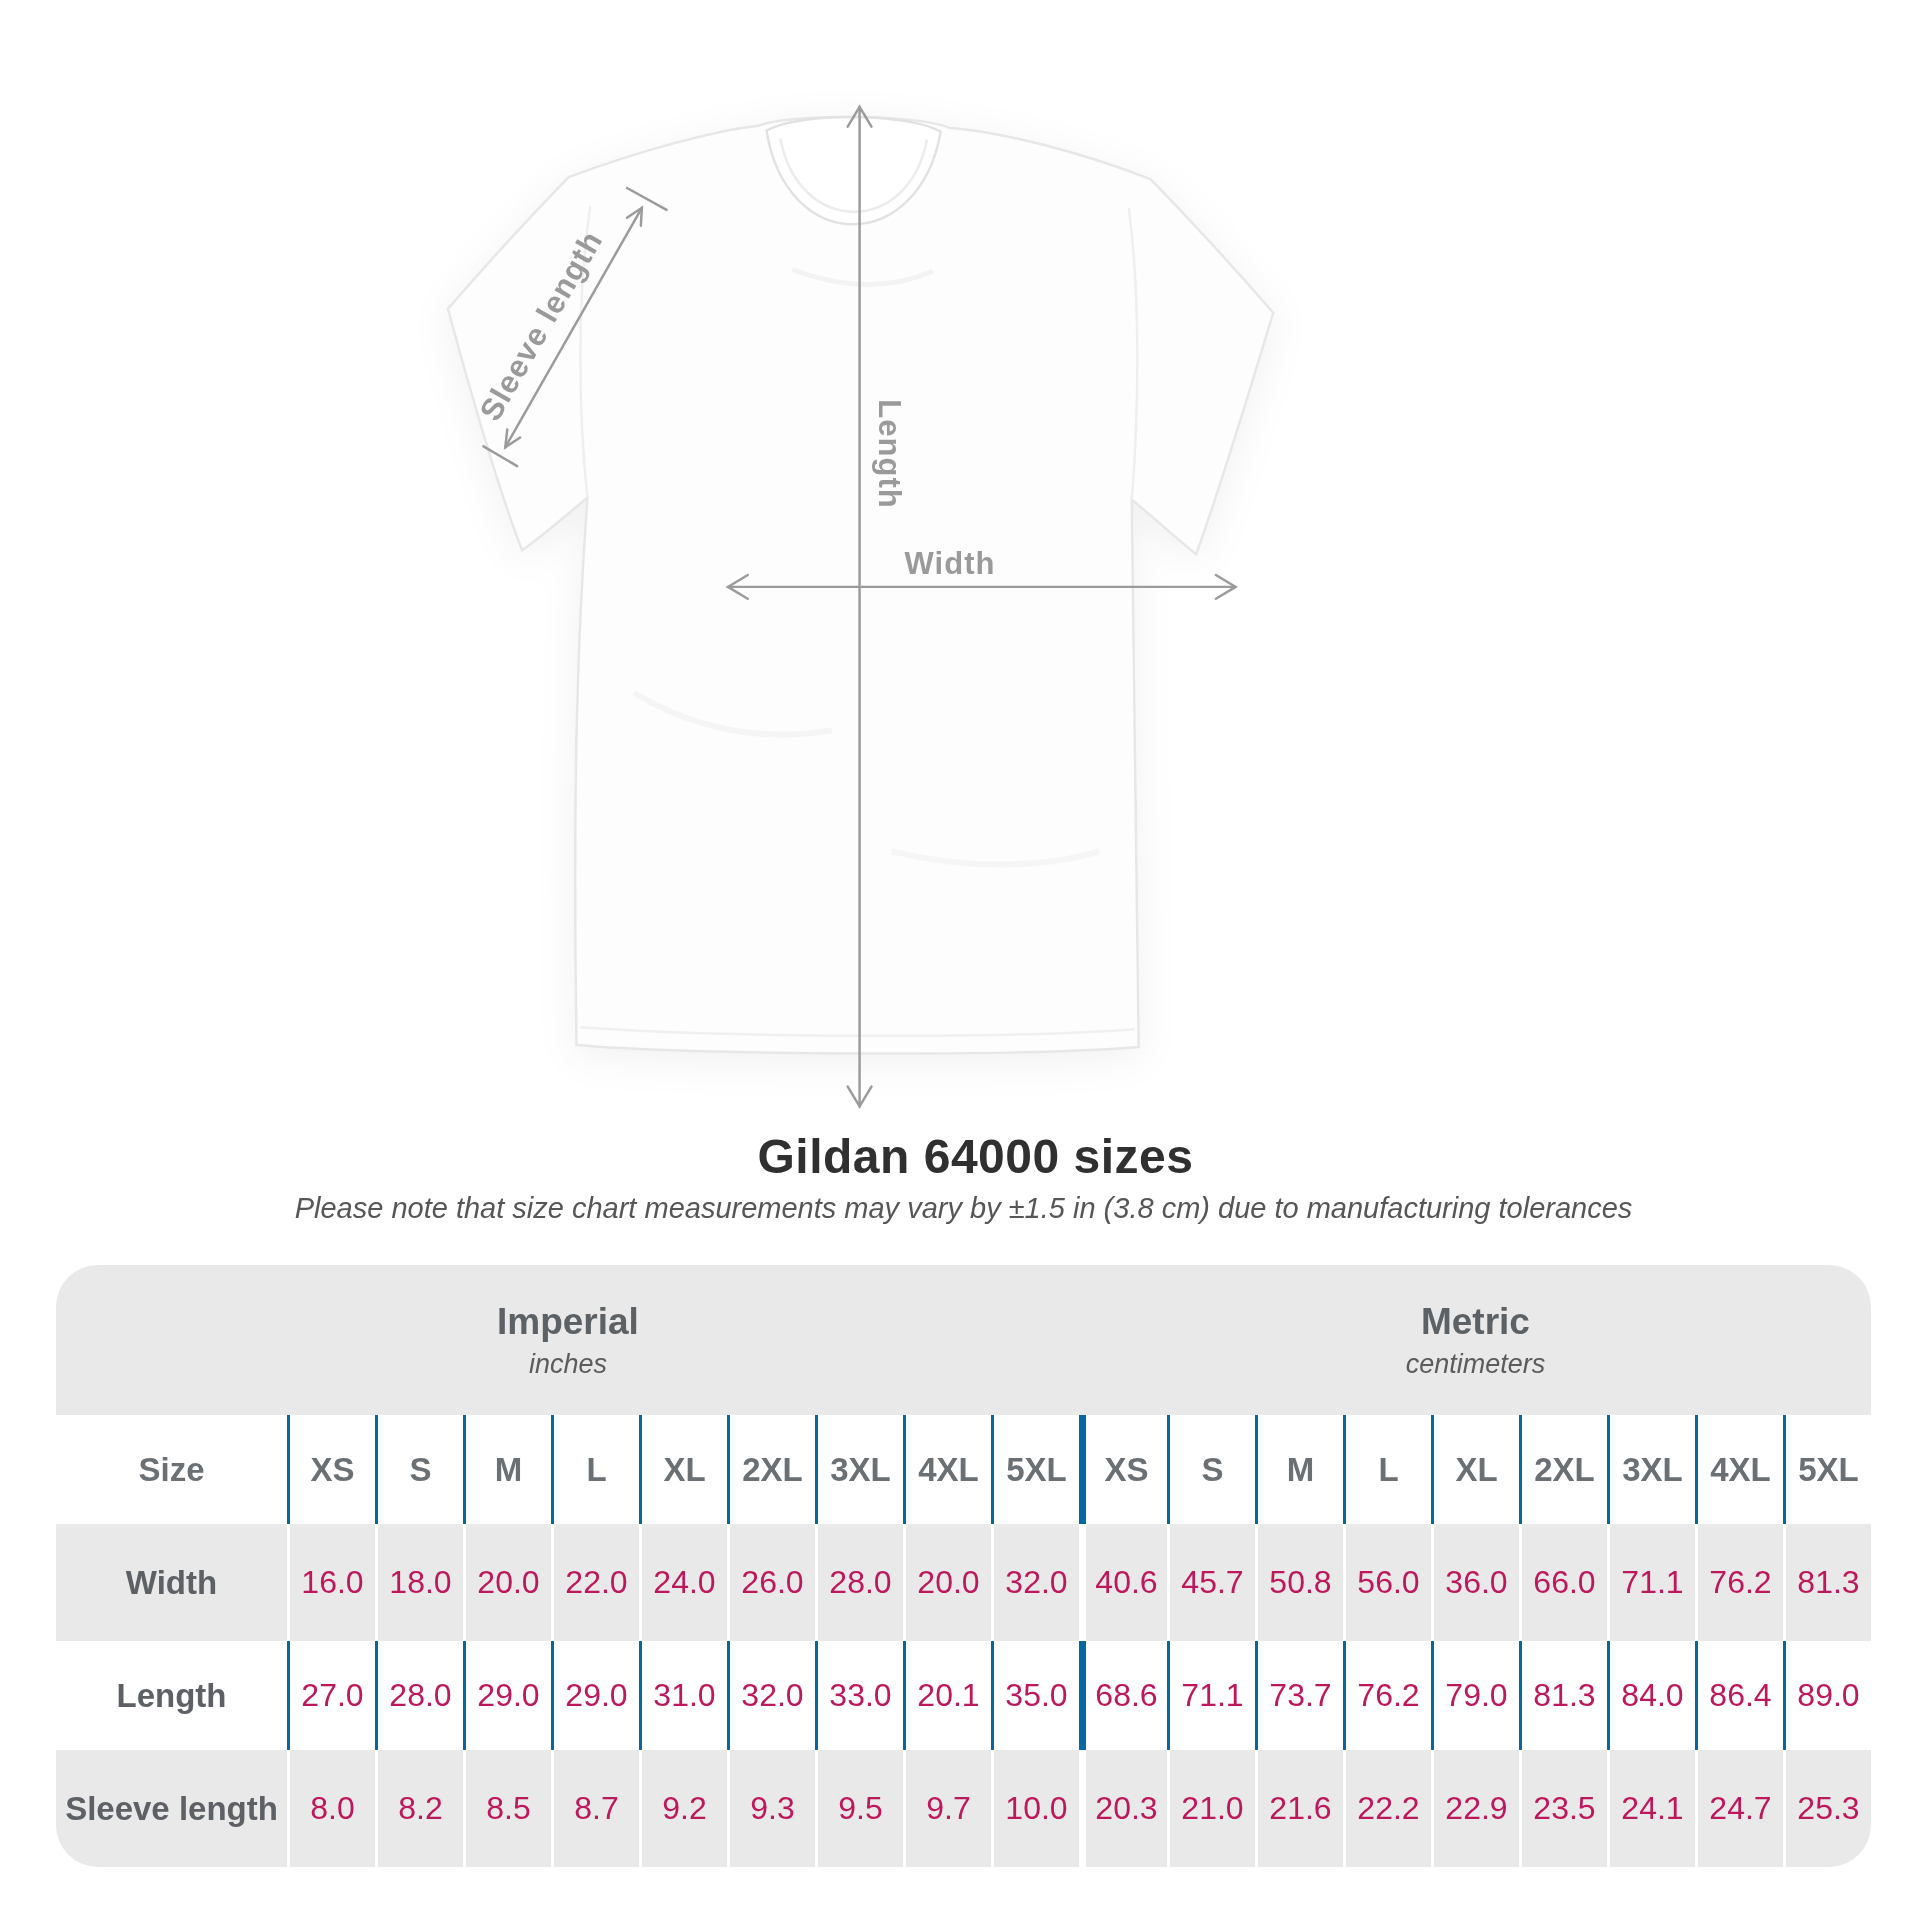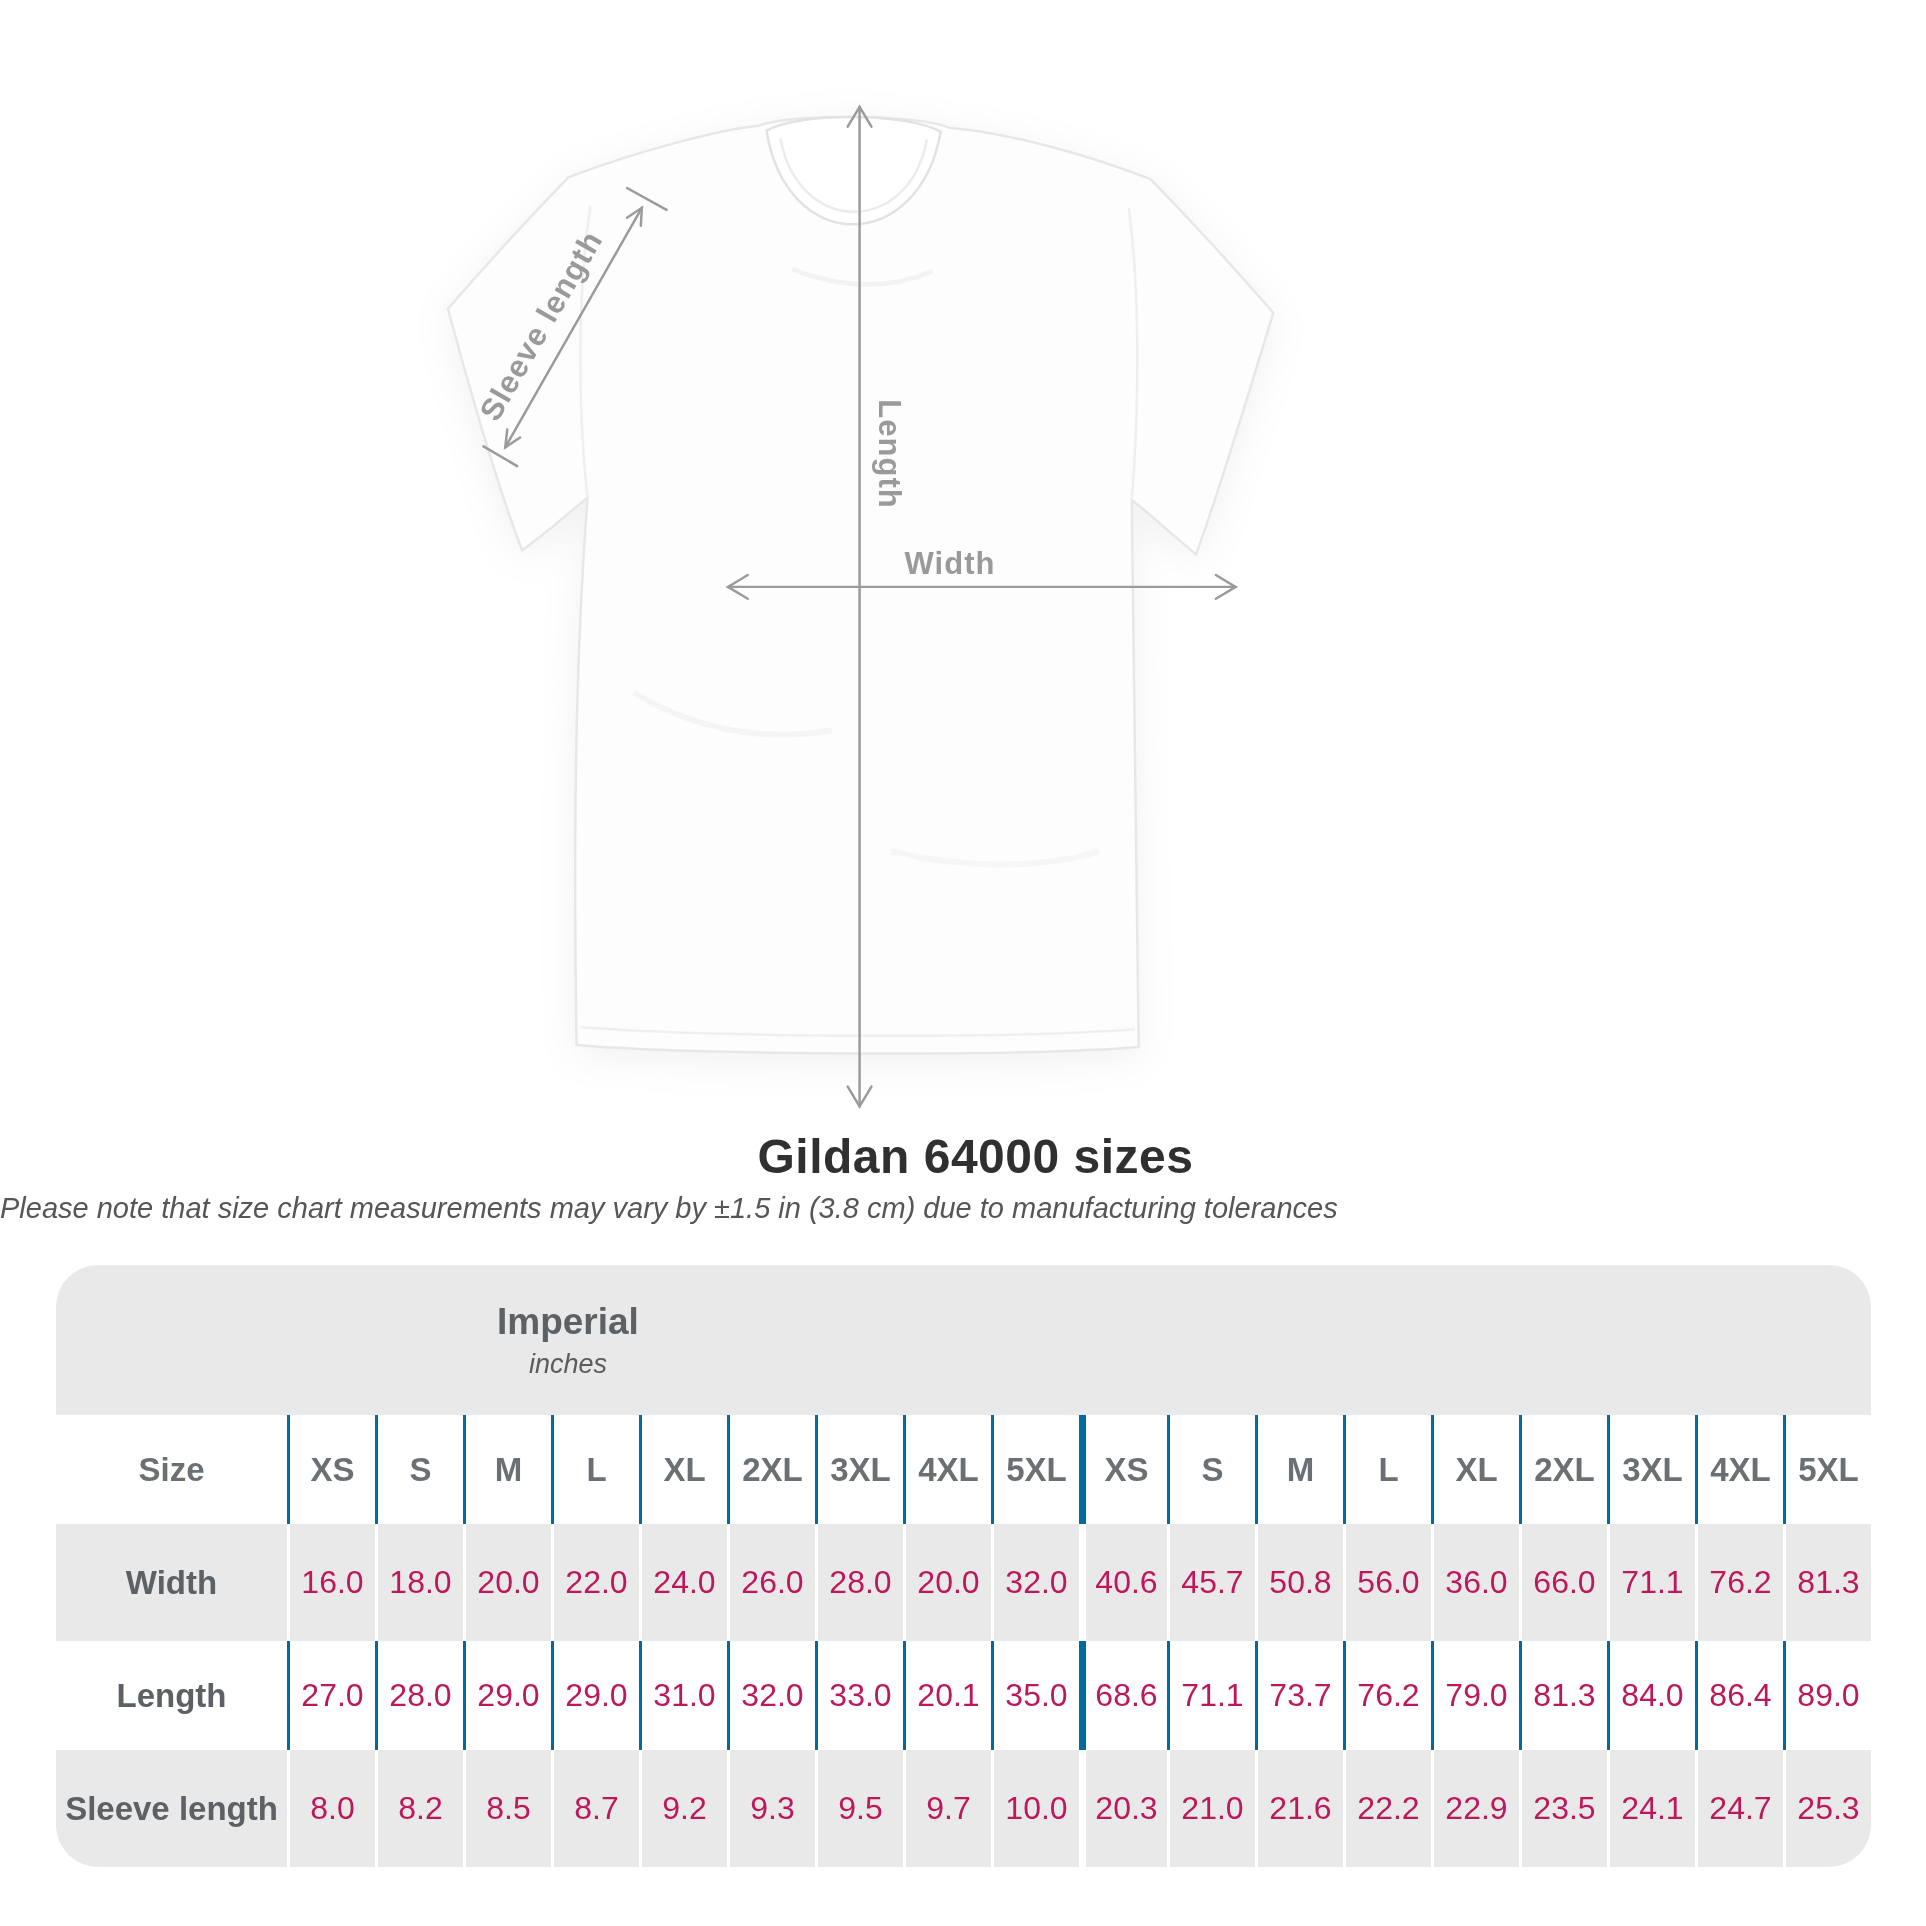--- a/index.html
+++ b/index.html
@@ -7,21 +7,21 @@
   #canvas{position:relative;width:1927px;height:1927px;background:#fff;}
 
   
   #shirt-svg{position:absolute;left:0;top:0;}
   .dim-label{position:absolute;height:40px;display:flex;align-items:center;justify-content:center;
              font-weight:bold;font-size:31px;color:#9a9a9a;letter-spacing:1px;}
 
   
   #chart-title{position:absolute;left:12px;top:1129px;width:1927px;text-align:center;
                font-size:48px;font-weight:bold;color:#303030;letter-spacing:0.5px;}
-  #chart-subtitle{position:absolute;left:0;top:1192px;width:1927px;text-align:left;
+  #chart-subtitle{position:absolute;left:0;top:1192px;width:1927px;text-align:center;
                font-size:29px;font-style:italic;color:#565656;}
 
   
   #size-table{position:absolute;left:56px;top:1265px;width:1815px;}
   #size-grid{display:grid;grid-template-columns:231px repeat(18,1fr);
              grid-template-rows:150px 109px 117px 109px 117px;width:1815px;}
   #band-row{grid-column:1 / -1;background:#e9e9e9;border-radius:42px 42px 0 0;
             display:flex;align-items:stretch;}
   .band-half{display:flex;flex-direction:column;align-items:center;justify-content:center;gap:6px;}
   #band-imperial{width:56.41%;}
@@ -105,20 +105,24 @@
   <div id="chart-title">Gildan 64000 sizes</div>
   <div id="chart-subtitle">Please note that size chart measurements may vary by ±1.5 in (3.8 cm) due to manufacturing tolerances</div>
 
   <div id="size-table">
     <div id="size-grid">
       <div id="band-row">
         <div class="band-half" id="band-imperial">
           <div class="unit-name">Imperial</div>
           <div class="unit-sub">inches</div>
         </div>
+        <div class="band-half" id="band-metric">
+          <div class="unit-name">Metric</div>
+          <div class="unit-sub">centimeters</div>
+        </div>
       </div>
 
     <div class="cell row-white head-text">
           <span>Size</span>
         </div>
         <div class="cell row-white head-text div-on-white">
           <span>XS</span>
         </div>
         <div class="cell row-white head-text div-on-white">
           <span>S</span>

